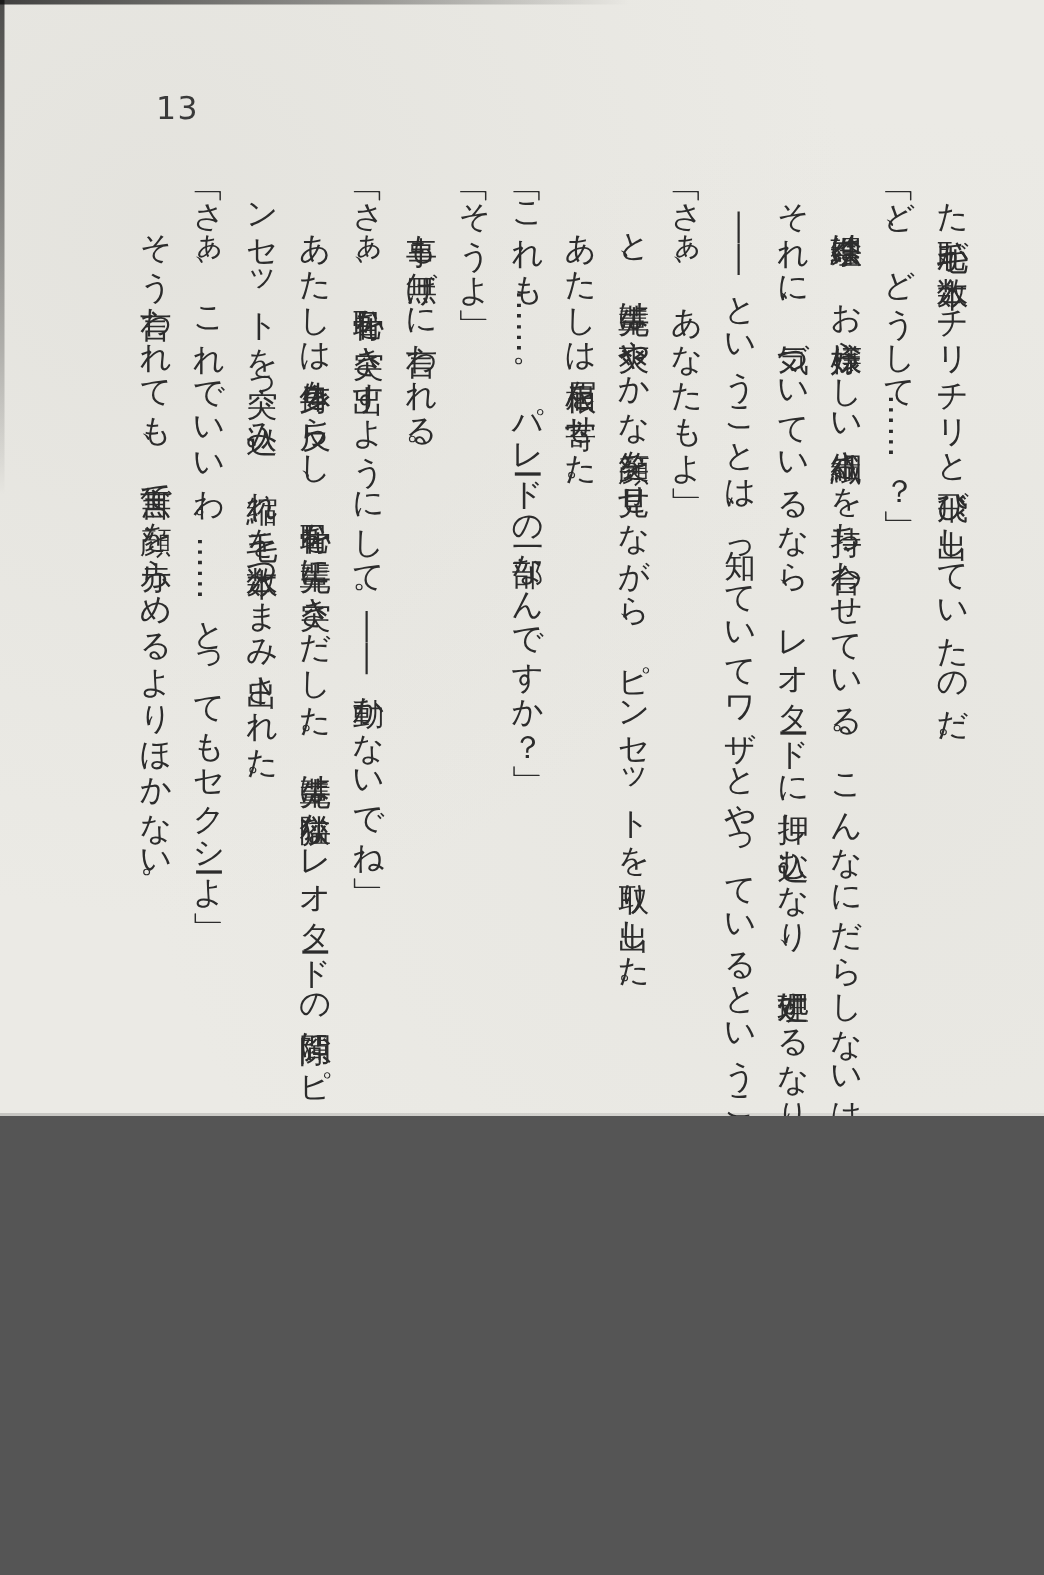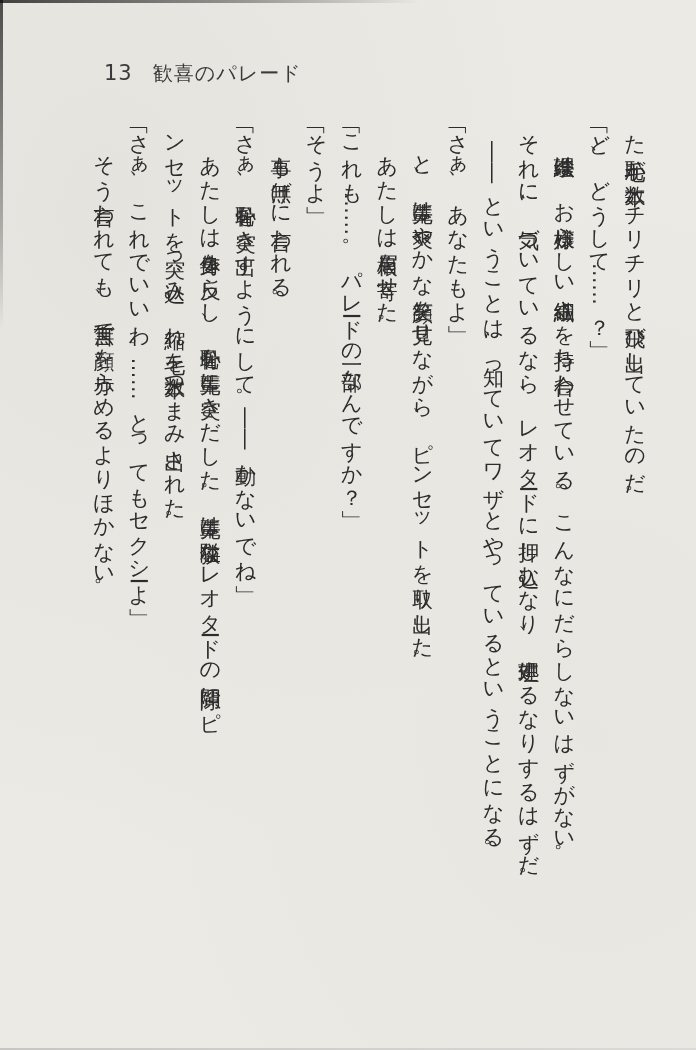--- a/index.html
+++ b/index.html
@@ -1,18 +1,18 @@
 <!DOCTYPE html>
 <html><head>
 <meta charset="utf-8">
 <style>
   html,body{margin:0;padding:0;background:#555;}
   #page{
     position:relative;
-    width:696px;height:1050px;
+    width:696px;height:744px;
     background:#ebeae5;
     background-image:
       radial-gradient(ellipse at 15% 20%, rgba(215,214,208,0.35) 0%, rgba(235,234,229,0) 55%),
       radial-gradient(ellipse at 85% 70%, rgba(222,221,215,0.30) 0%, rgba(235,234,229,0) 60%);
     overflow:hidden;
     font-family:"DejaVu Sans", sans-serif;
   }
   
   .edge-top{
     position:absolute;top:0;left:0;width:420px;height:3px;
@@ -53,21 +53,20 @@
 <body>
 
 <div id="page">
 
   <div class="edge-top"></div>
   <div class="edge-left"></div>
   <div class="edge-bottom"></div>
 
   <div class="running-head">
     <span class="folio">13</span>
-    <span class="chapter">歓喜のパレード</span>
   </div>
 
   <div class="text-block">
       <p>た恥毛が数本、チリチリと飛び出していたのだ。</p>
       <p>「ど、どうして……？」</p>
       <p class="indent">絵理奈は、お嬢様らしい繊細さを持ち合わせている。こんなにだらしないはずがない。</p>
       <p>それに、気づいているなら、レオタードに押し込むなり、処理するなりするはずだ。</p>
       <p class="indent">――ということは、知っていてワザとやっているということになる。</p>
       <p>「さぁ、あなたもよ」</p>
       <p class="indent">と、先輩は爽やかな笑顔を見せながら、ピンセットを取り出した。</p>

